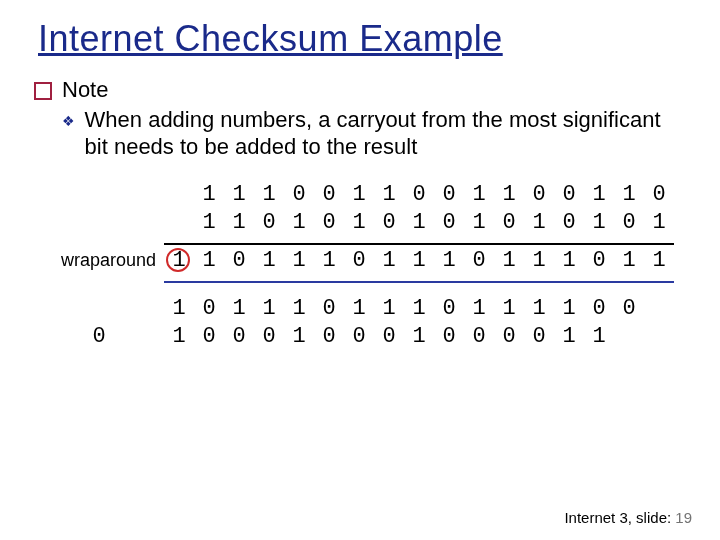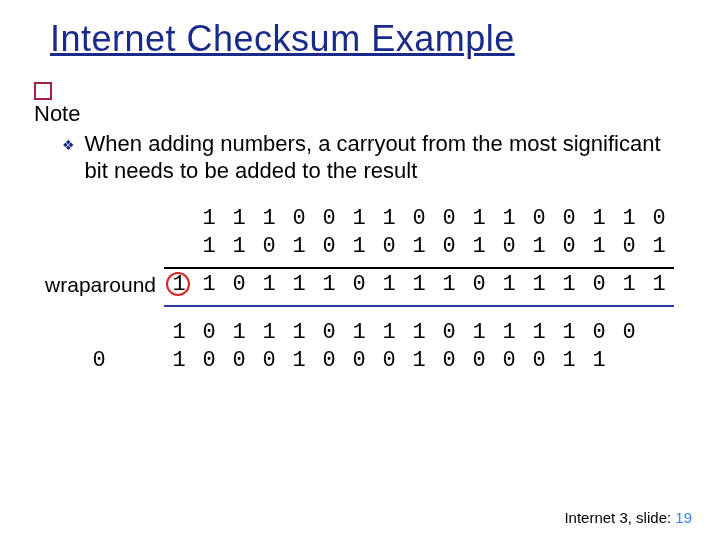--- a/index.html
+++ b/index.html
@@ -15,32 +15,31 @@
     position: relative;
     width: 720px;
     height: 540px;
     box-sizing: border-box;
     padding: 18px 34px 0 34px;
   }
   .title {
     font-size: 36px;
     color: #1a2a8a;
     text-decoration: underline;
-    margin: 0 0 16px 16px;
+    margin: 0 0 16px 4px;
     font-weight: normal;
     letter-spacing: 0.5px;
   }
   .bullets {
     font-size: 22px;
     line-height: 1.25;
   }
   .lvl1 {
     display: flex;
     margin: 6px 0 2px 0;
-    flex-direction: column;
   }
   .lvl1 .mark {
     width: 14px; height: 14px; border: 2px solid #a02040;
     margin: 6px 10px 0 0;
     flex: 0 0 auto;
     background: #fff;
   }
   .lvl2 {
     display: flex;
     margin: 2px 0 8px 28px;
@@ -55,21 +54,21 @@
   .lvl1 .txt, .lvl2 .txt { flex: 1 1 auto; }
 
   
   .calc {
     margin: 20px 0 0 0;
     display: grid;
     grid-template-columns: 130px 30px repeat(16, 30px);
     row-gap: 0px;
   }
   .calc .lab {
-    font-size: 21px;
+    font-size: 18px;
     text-align: right;
     padding-right: 8px;
     align-self: center;
     white-space: nowrap;
   }
   .calc .pre {
     font-family: "Courier New", monospace;
     font-size: 22px;
     text-align: center;
     line-height: 28px;
@@ -95,21 +94,21 @@
     box-sizing: border-box;
     pointer-events: none;
   }
   .spacer-row { grid-column: 1 / -1; height: 10px; }
   .foot {
     position: absolute;
     right: 28px;
     bottom: 14px;
     font-size: 15px;
   }
-  .foot .pn { color: #3b82f6; }
+  .foot .pn { color: #737373; }
 </style>
 </head>
 <body>
 
 <div class="slide">
 
   <h1 class="title">Internet Checksum Example</h1>
 
   <div class="bullets">
     <div class="lvl1">

